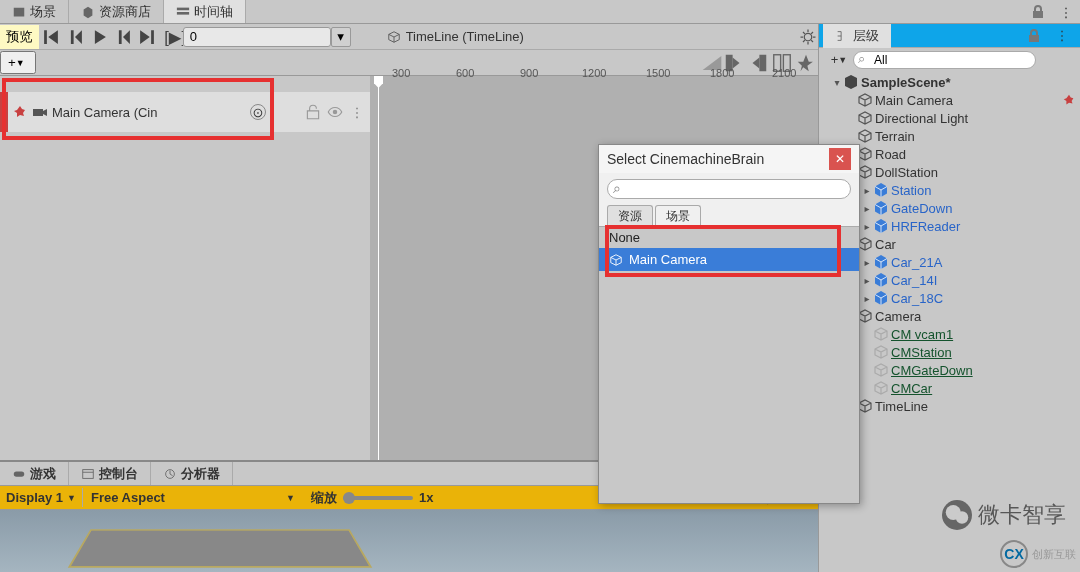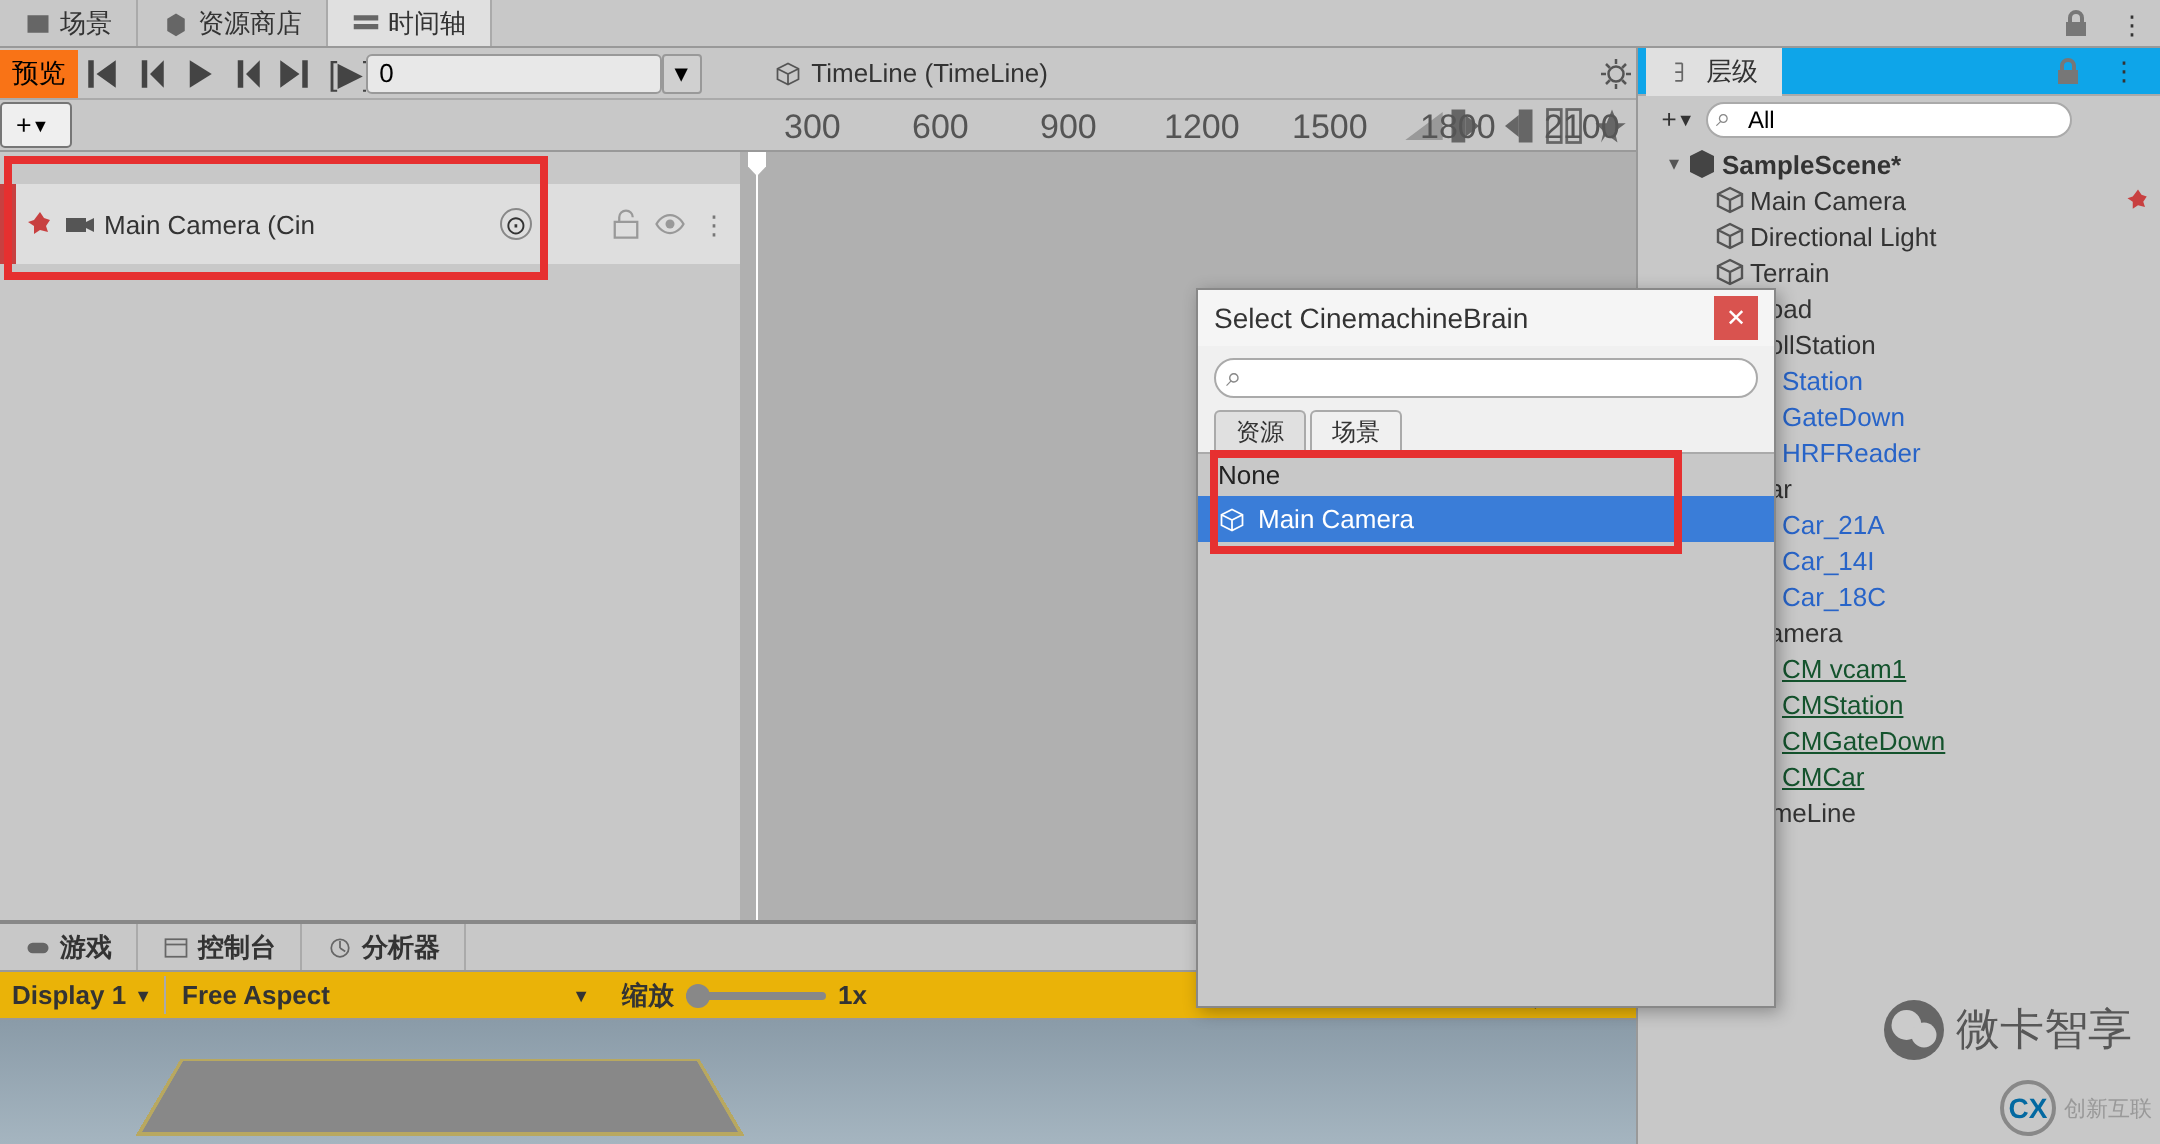--- a/index.html
+++ b/index.html
@@ -13,39 +13,39 @@
     .top-tab-spacer { flex: 1; }
     .lock-icon, .menu-icon { width: 16px; height: 16px; margin: 4px 6px; cursor: pointer; display: inline-flex; align-items: center; justify-content: center; }
     
     
     .layout { display: flex; height: 548px; }
     .left-pane { width: 818px; display: flex; flex-direction: column; }
     .right-pane { width: 262px; border-left: 1px solid #999; }
     
     
     .timeline-toolbar { display: flex; height: 26px; background: #c8c8c8; border-bottom: 1px solid #aaa; align-items: center; }
-    .preview-btn { padding: 3px 6px; background: #f97316; border: none; cursor: pointer; }
+    .preview-btn { padding: 3px 6px; background: #fef9c3; border: none; cursor: pointer; }
     .transport-btn { width: 24px; height: 22px; background: #c8c8c8; border: none; cursor: pointer; display: flex; align-items: center; justify-content: center; }
     .frame-input { width: 148px; height: 20px; background: #e8e8e8; border: 1px solid #999; border-radius: 3px; padding: 0 6px; font-size: 13px; }
     .dropdown-btn { width: 20px; height: 20px; border: 1px solid #999; background: #d0d0d0; cursor: pointer; border-radius: 2px; }
     .timeline-name { padding: 3px 10px; display: flex; align-items: center; gap: 5px; flex: 1; }
     .gear-btn { width: 20px; height: 20px; cursor: pointer; display: flex; align-items: center; justify-content: center; }
     
     
     .timeline-toolbar2 { display: flex; height: 26px; background: #c8c8c8; border-bottom: 1px solid #999; align-items: center; }
     .add-btn { width: 36px; padding: 2px 6px; display: flex; align-items: center; }
     .toolbar2-spacer { flex: 1; }
     .toolbar2-btn { width: 24px; height: 22px; cursor: pointer; display: flex; align-items: center; justify-content: center; }
     
     
     .timeline-body { display: flex; flex: 1; position: relative; }
     .timeline-tracks { width: 370px; background: #c8c8c8; }
     .timeline-ruler-area { flex: 1; background: #b0b0b0; position: relative; overflow: hidden; }
     .ruler-wrapper { position: relative; height: 100%; }
-    .ruler-tick { position: absolute; top: 4px; font-size: 17px; color: #555; }
+    .ruler-tick { position: absolute; top: 17px; font-size: 11px; color: #555; }
     .playhead { position: absolute; top: 0; bottom: 0; width: 1px; background: #fff; left: 8px; }
     .playhead::before { content: ''; position: absolute; top: 0; left: -4px; width: 9px; height: 12px; background: #fff; clip-path: polygon(0 0, 100% 0, 100% 60%, 50% 100%, 0 60%); }
     
     
     .track { display: flex; height: 40px; margin: 16px 0 0 0; position: relative; }
     .track-highlight { position: absolute; top: -14px; left: 2px; width: 272px; height: 62px; border: 4px solid #e63030; pointer-events: none; }
     .track-color { width: 8px; background: #c84040; }
     .track-content { flex: 1; background: #dedede; display: flex; align-items: center; padding: 0 4px; gap: 4px; }
     .track-icon { width: 16px; height: 16px; }
     .track-icon.red { color: #c84040; }
@@ -59,21 +59,21 @@
     .bottom-toolbar { display: flex; height: 24px; background: #eab308; align-items: center; border-bottom: 1px solid #999; }
     .display-dd { padding: 2px 6px; border-right: 1px solid #aaa; display: flex; align-items: center; gap: 4px; }
     .aspect-dd { padding: 2px 8px; flex: 1; max-width: 220px; display: flex; align-items: center; gap: 4px; }
     .zoom-section { display: flex; align-items: center; gap: 6px; padding: 0 8px; }
     .zoom-slider { width: 70px; height: 4px; background: #888; border-radius: 2px; position: relative; }
     .zoom-handle { position: absolute; left: 0; top: -4px; width: 12px; height: 12px; background: #888; border-radius: 50%; }
     .game-view { flex: 1; background: linear-gradient(180deg, #8a9ba8 0%, #a5b5c0 100%); position: relative; height: 62px; overflow: hidden; }
     .road { position: absolute; bottom: 0; left: 80px; width: 280px; height: 50px; background: #888; transform: perspective(200px) rotateX(40deg); border: 2px solid #b8a860; }
     
     
-    .popup { position: absolute; left: 598px; top: 144px; width: 290px; background: #f0f0f0; border: 1px solid #888; box-shadow: 2px 2px 8px rgba(0,0,0,0.3); }
+    .popup { position: absolute; left: 598px; top: 144px; width: 262px; background: #f0f0f0; border: 1px solid #888; box-shadow: 2px 2px 8px rgba(0,0,0,0.3); }
     .popup-title { display: flex; height: 28px; align-items: center; padding: 0 8px; background: #f5f5f5; }
     .popup-title-text { flex: 1; font-size: 14px; }
     .popup-close { width: 22px; height: 22px; background: #d9534f; color: #fff; display: flex; align-items: center; justify-content: center; cursor: pointer; font-size: 12px; }
     .popup-search { padding: 6px 8px; }
     .popup-search input { width: 100%; height: 20px; border: 1px solid #aaa; border-radius: 10px; padding: 0 8px 0 22px; font-size: 12px; background: #fff; }
     .search-wrapper { position: relative; }
     .search-wrapper::before { content: '⌕'; position: absolute; left: 6px; top: 1px; font-size: 14px; color: #888; }
     .popup-tabs { display: flex; height: 22px; border-bottom: 1px solid #aaa; padding: 0 8px; gap: 2px; }
     .popup-tab { padding: 2px 10px; border: 1px solid #aaa; border-bottom: none; background: #e0e0e0; font-size: 12px; cursor: pointer; border-radius: 3px 3px 0 0; }
     .popup-tab.active { background: #f0f0f0; }

